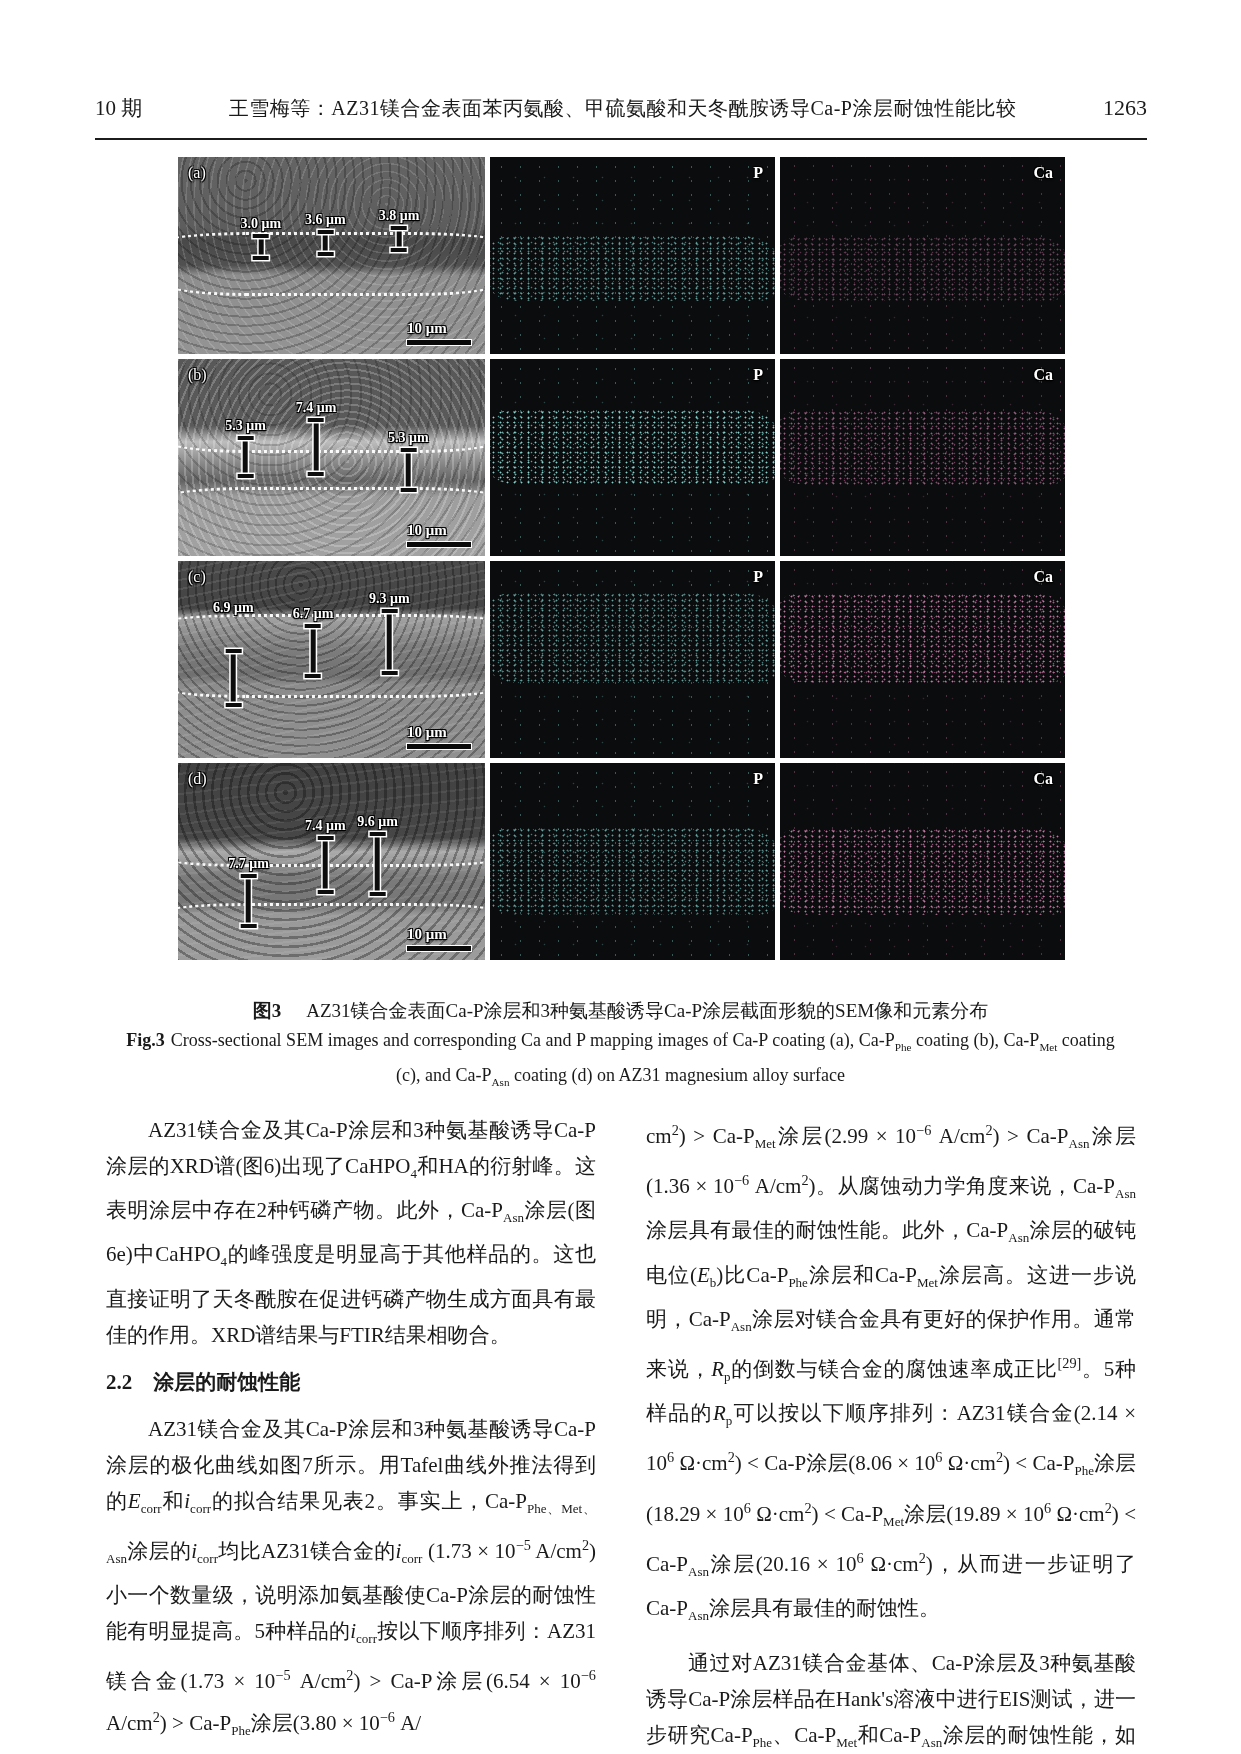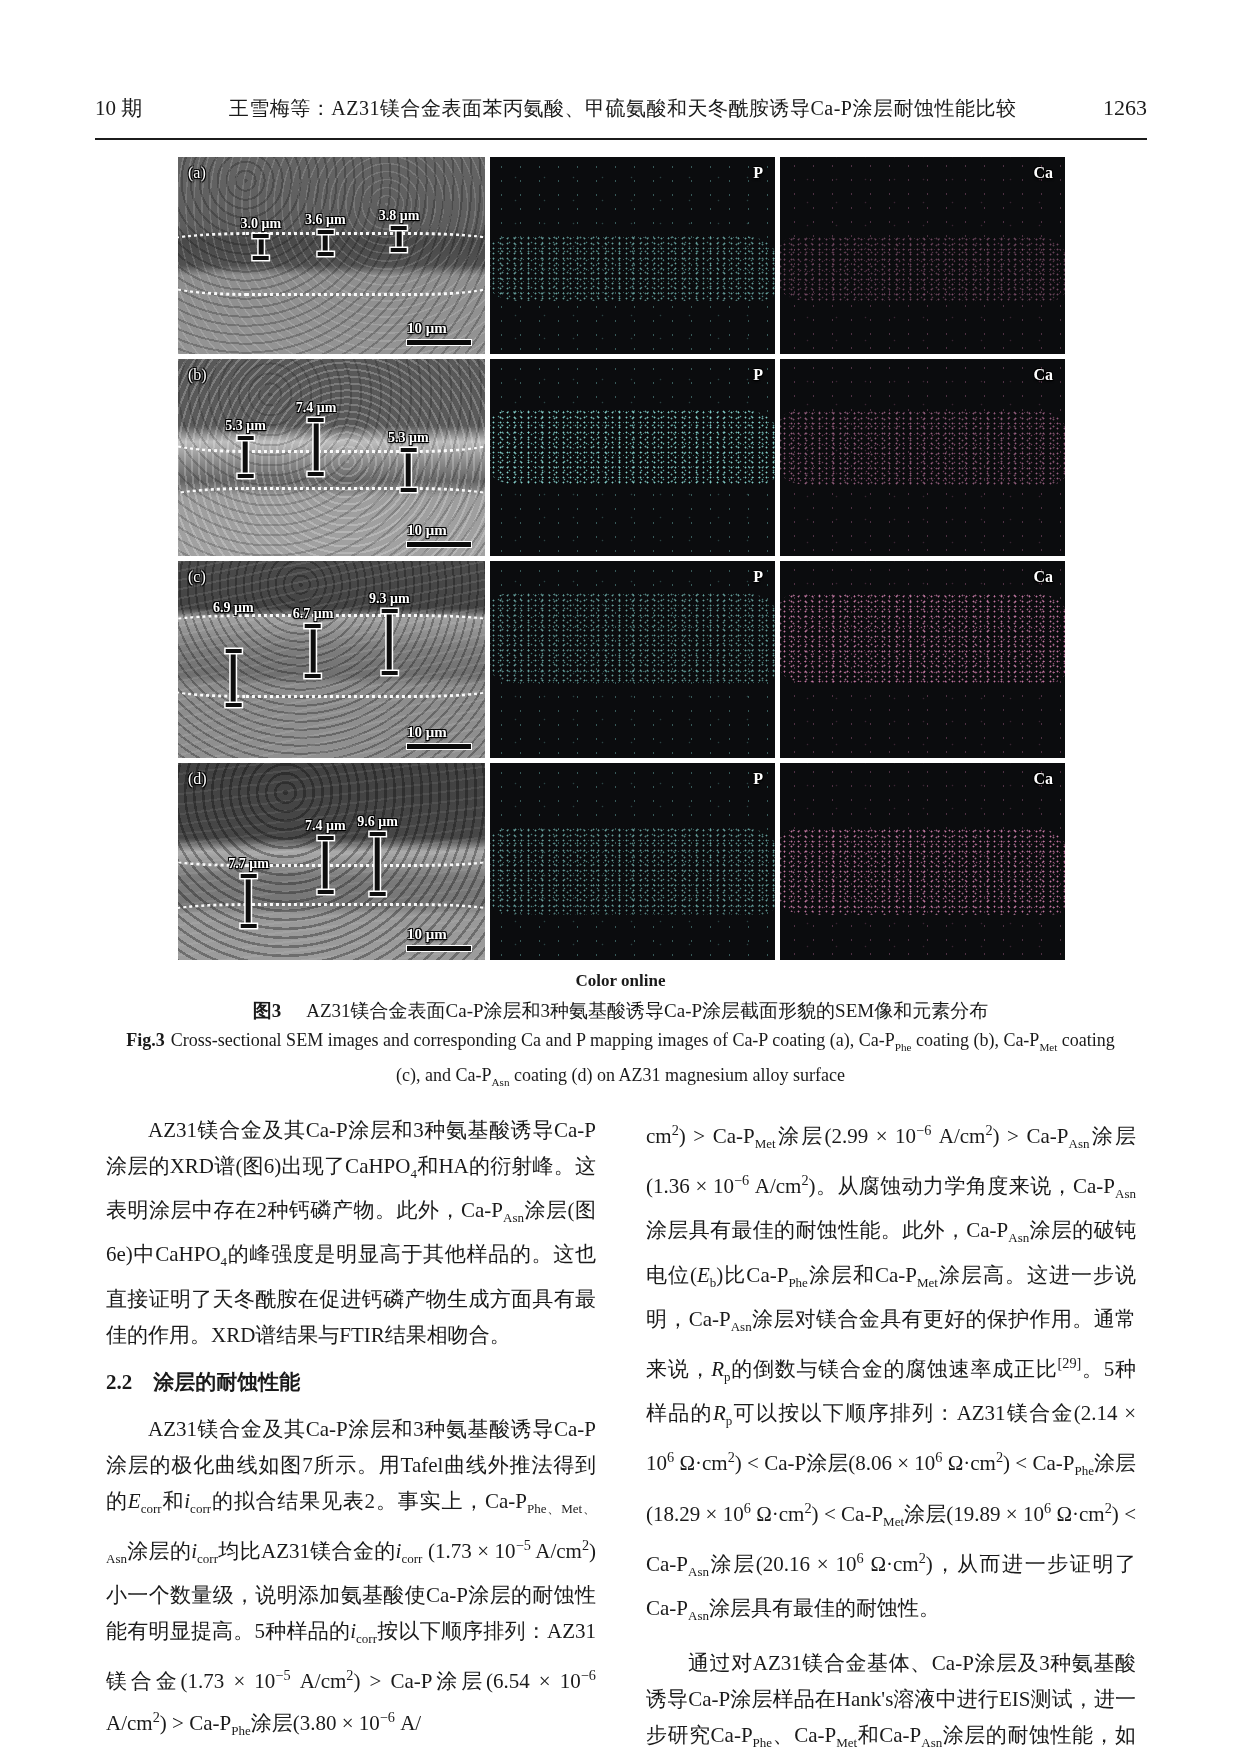--- a/index.html
+++ b/index.html
@@ -249,21 +249,20 @@
     <div class="panel map map-p row-d">
       <div class="band mid"></div>
       <span class="map-tag outlined">P</span>
     </div>
     <div class="panel map map-ca row-d">
       <div class="band bright"></div>
       <span class="map-tag outlined">Ca</span>
     </div>
   </div>
 
-  <div class="color-online">Color online</div>
   <div class="cap-cn">
     <b>图3</b><span>AZ31镁合金表面Ca-P涂层和3种氨基酸诱导Ca-P涂层截面形貌的SEM像和元素分布</span>
   </div>
   <div class="cap-en">
     <b>Fig.3</b><span>Cross-sectional SEM images and corresponding Ca and P mapping images of Ca-P coating (a), Ca-P<sub>Phe</sub> coating (b), Ca-P<sub>Met</sub> coating (c), and Ca-P<sub>Asn</sub> coating (d) on AZ31 magnesium alloy surface</span>
   </div>
 
   <div class="col col-left">
     <p>AZ31镁合金及其Ca-P涂层和3种氨基酸诱导Ca-P涂层的XRD谱(图6)出现了CaHPO<sub>4</sub>和HA的衍射峰。这表明涂层中存在2种钙磷产物。此外，Ca-P<sub>Asn</sub>涂层(图6e)中CaHPO<sub>4</sub>的峰强度是明显高于其他样品的。这也直接证明了天冬酰胺在促进钙磷产物生成方面具有最佳的作用。XRD谱结果与FTIR结果相吻合。</p>
     <h3>2.2　涂层的耐蚀性能</h3>

